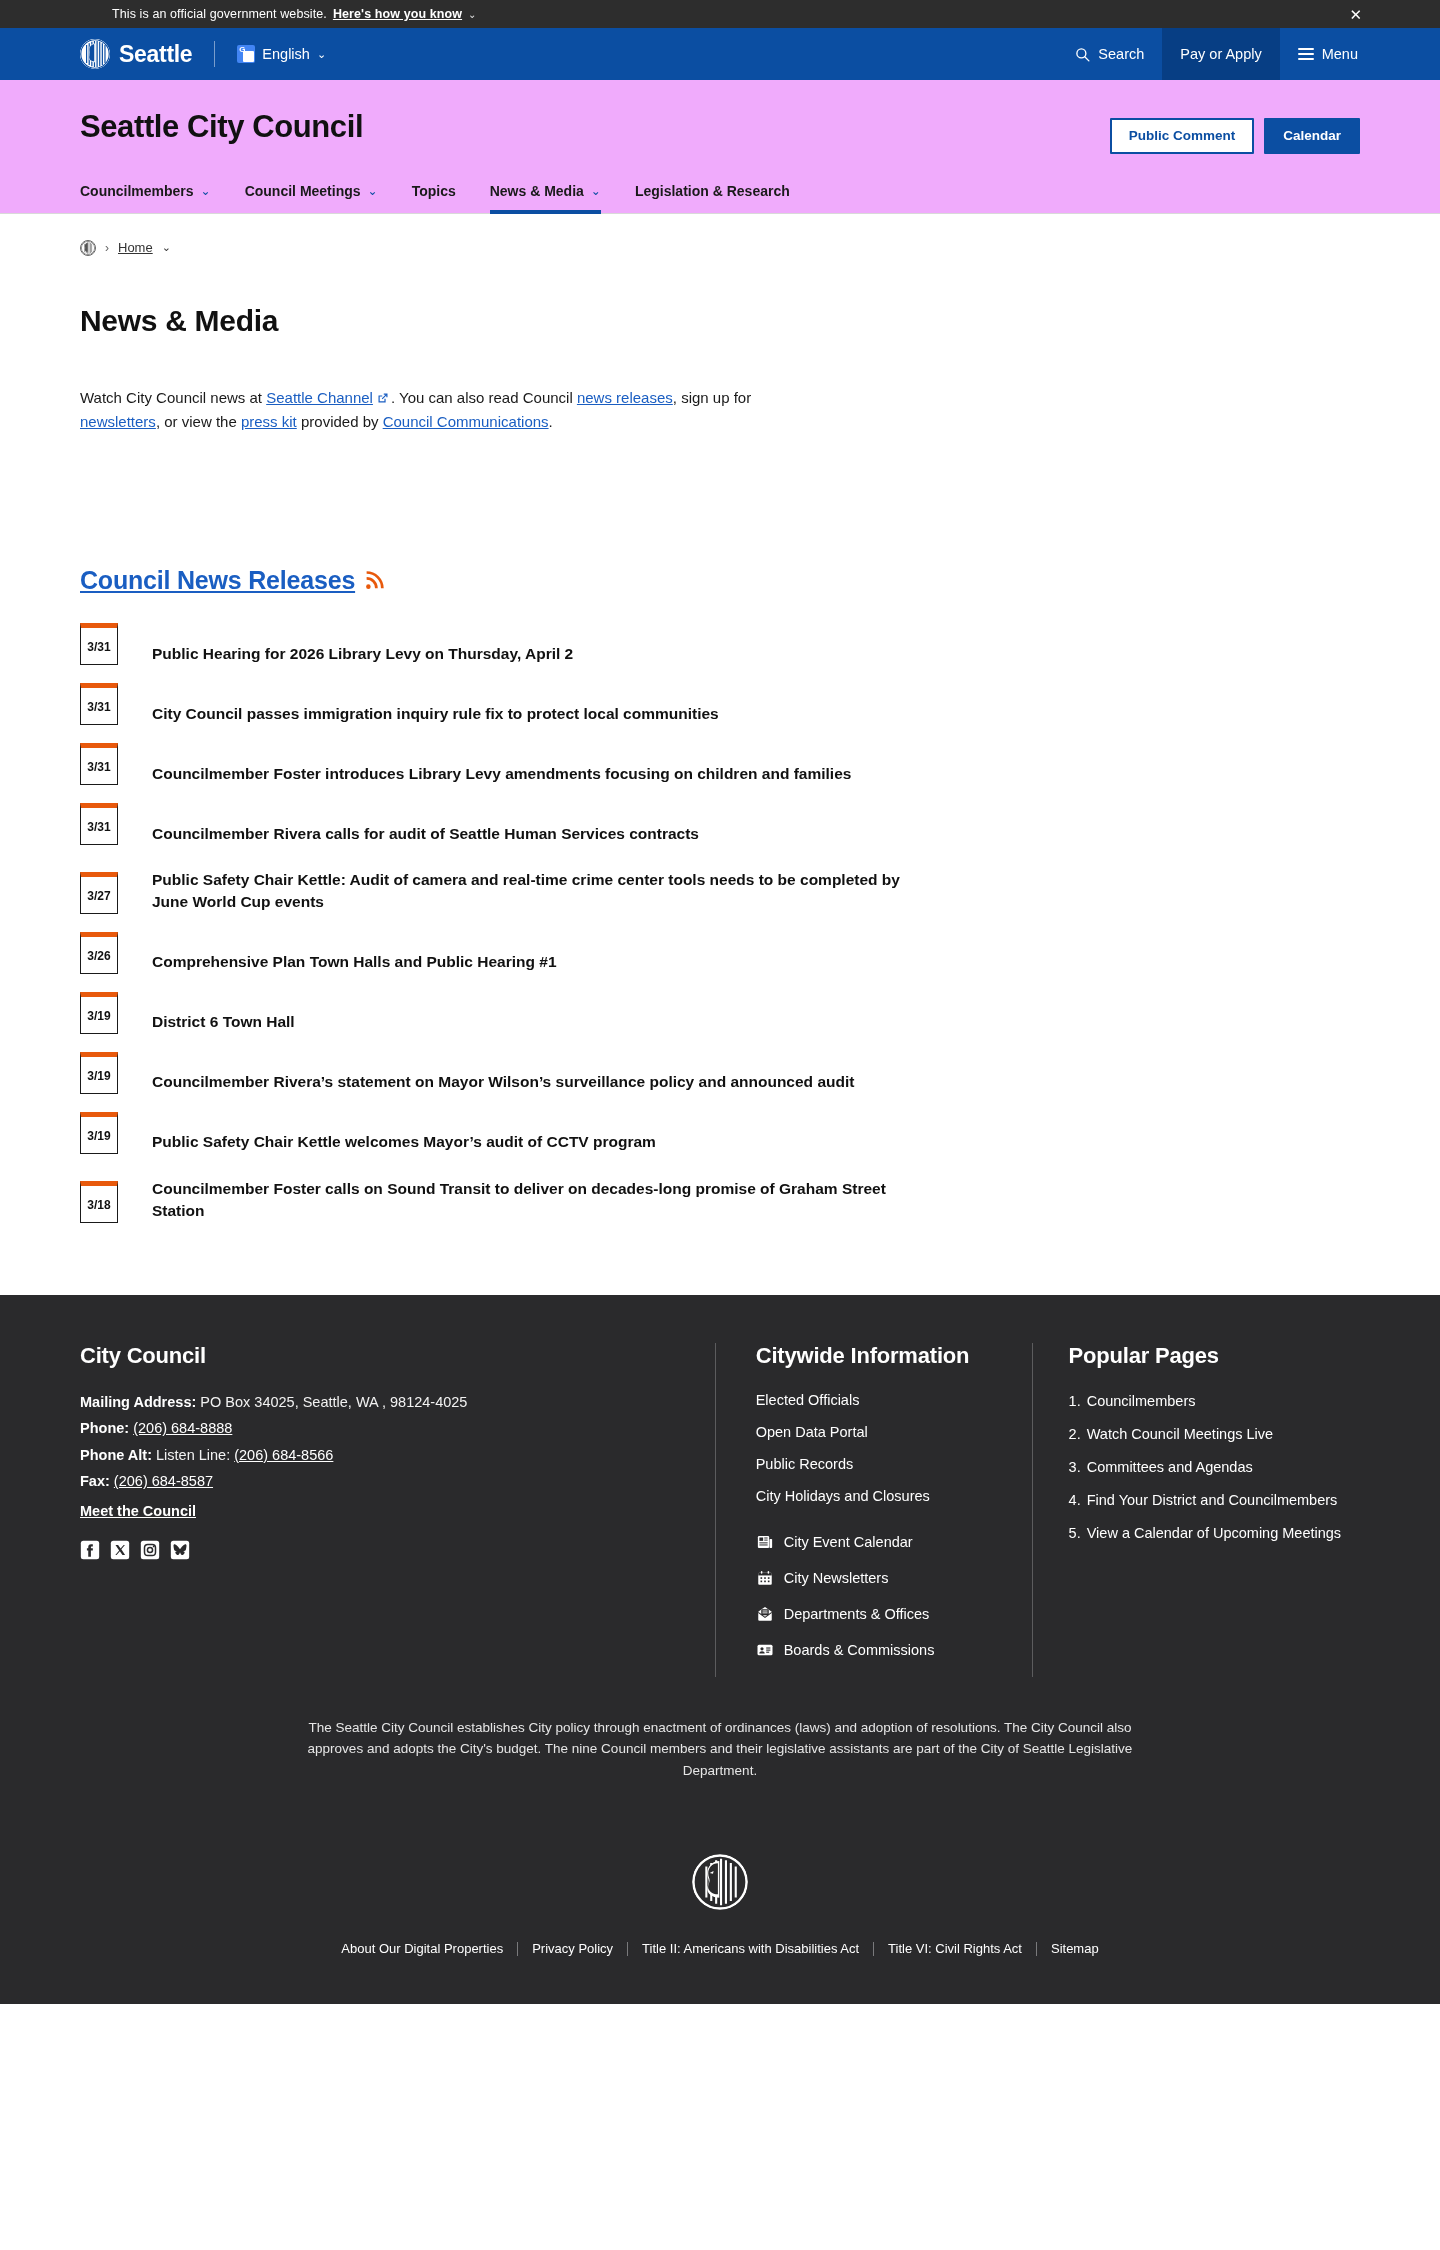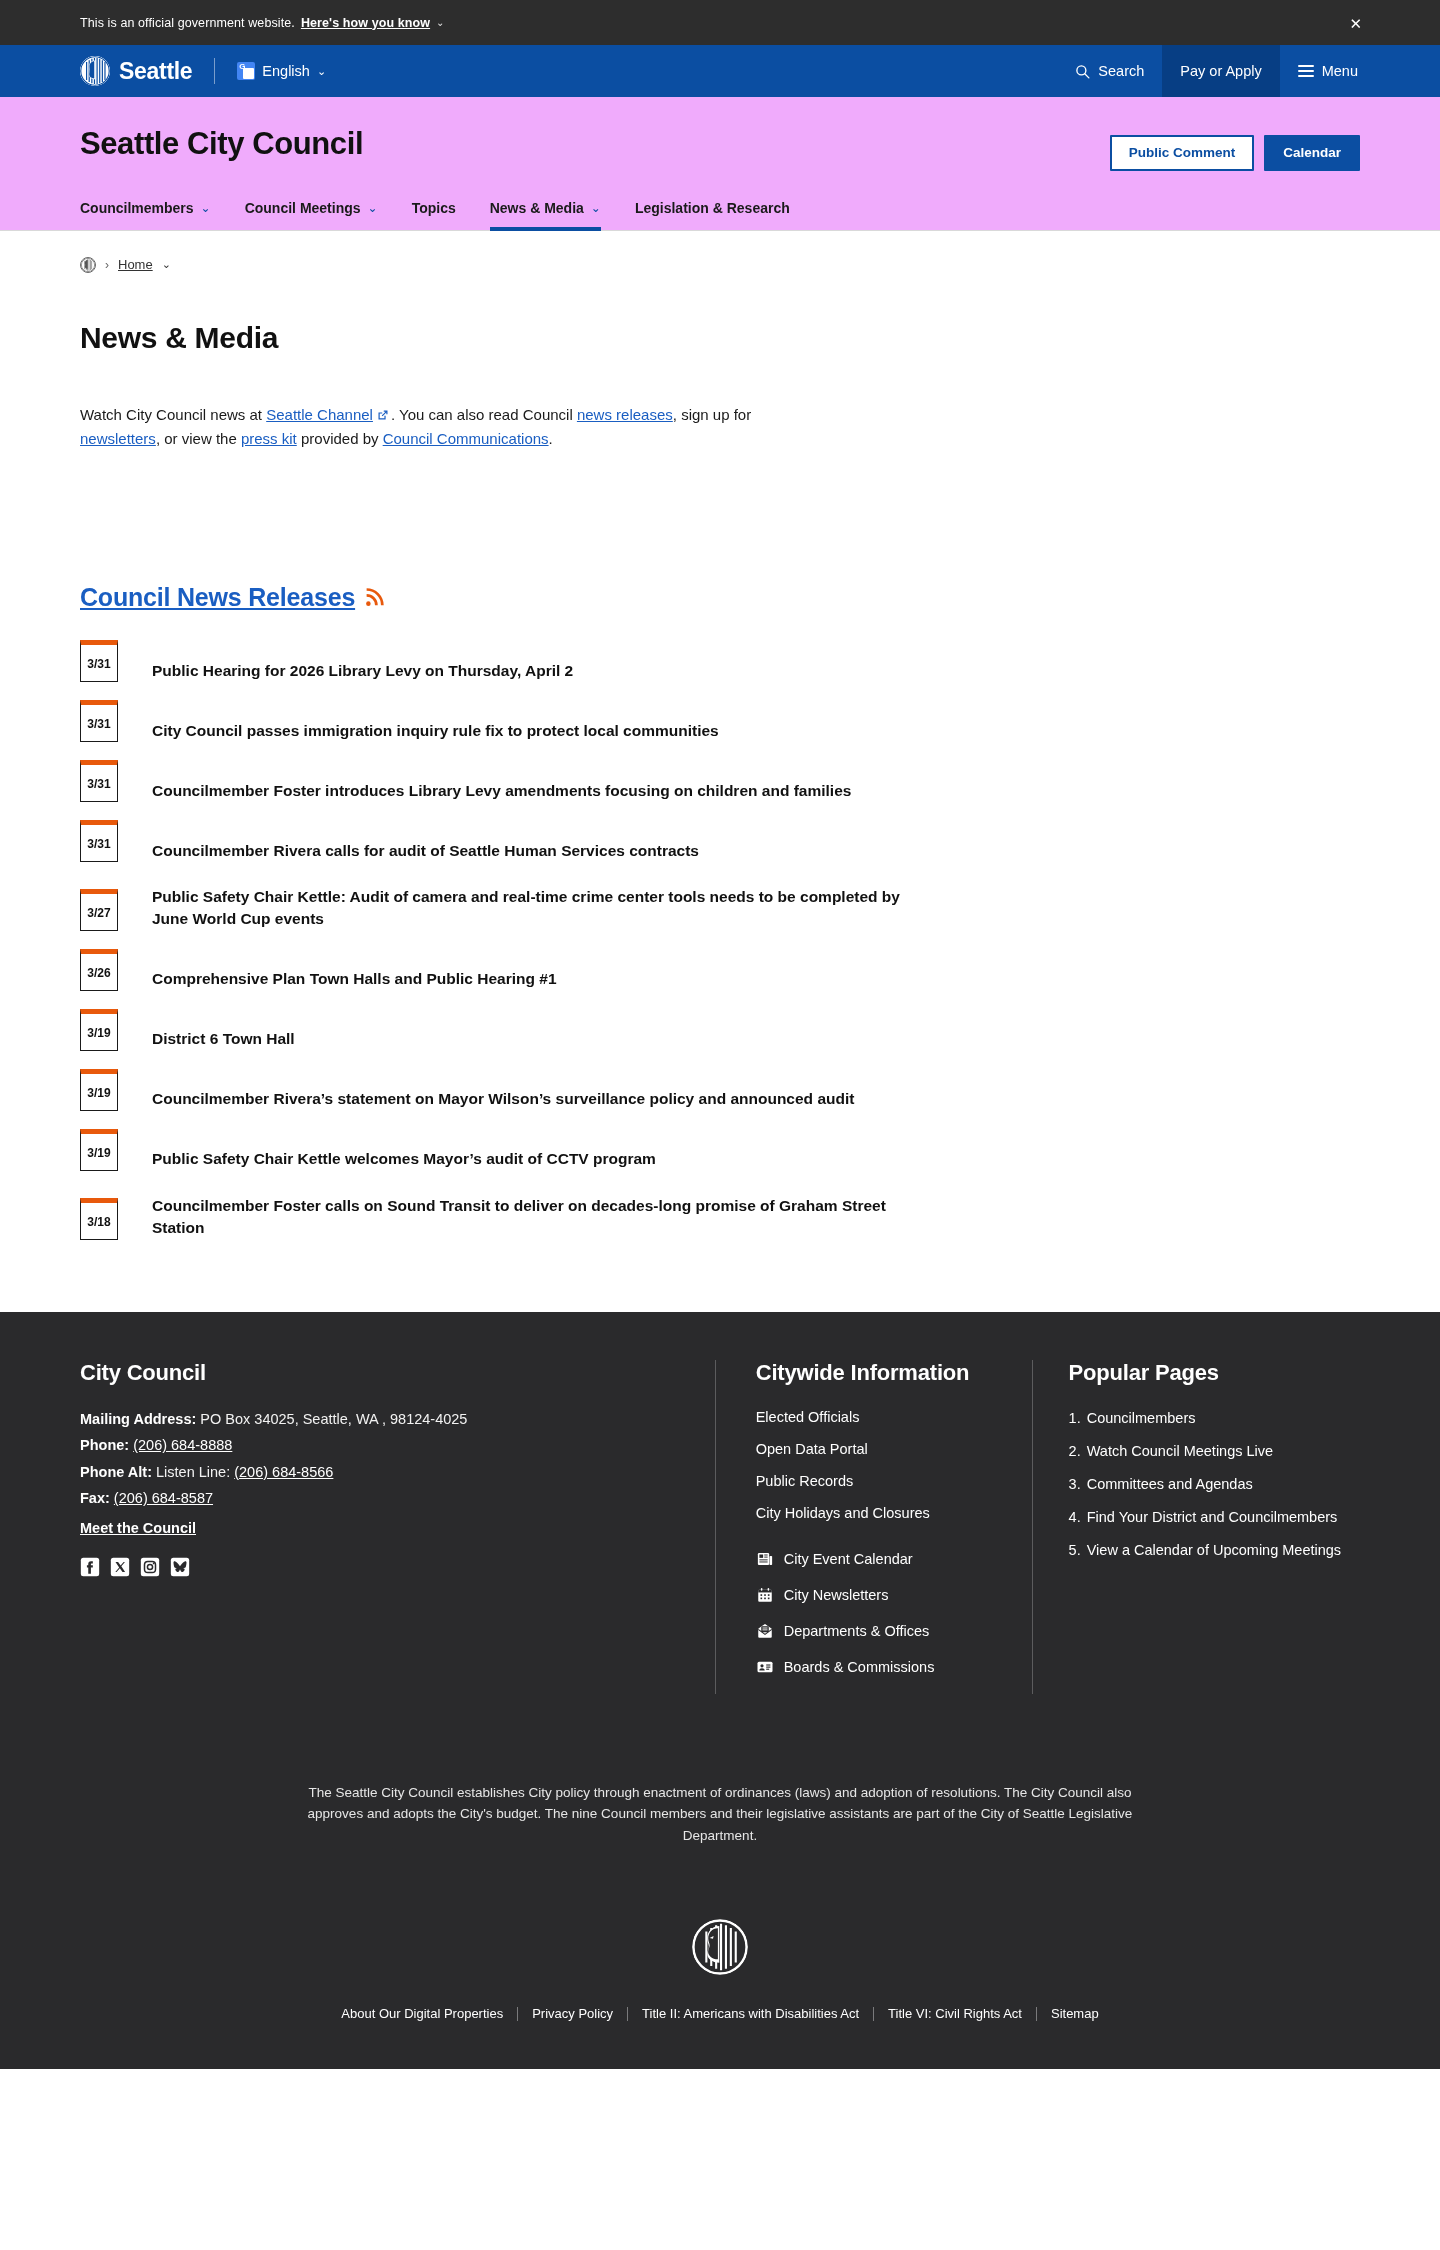--- a/index.html
+++ b/index.html
@@ -9,25 +9,26 @@
     background: #ffffff;
     color: #1a1a1a;
     -webkit-font-smoothing: antialiased;
   }
   .wrap { width: 1440px; margin: 0 auto; }
 
   
   .gov-banner {
     background: #2d2d2d;
     color: #ffffff;
-    height: 45px;
+    height: 28px;
     display: flex;
     align-items: center;
     position: relative;
     font-size: 12.5px;
+    padding-left: 32px;
   }
   .gov-banner-inner {
     padding-left: 80px;
     display: flex;
     align-items: center;
     gap: 6px;
     letter-spacing: .1px;
   }
   .gov-banner .howlink {
     color: #ffffff;
@@ -321,21 +322,21 @@
     cursor:pointer;
   }
   .pop-list li .num { flex:none; }
 
   .footer-desc {
     text-align:center;
     font-size: 13.5px;
     line-height: 1.6;
     color:#e6e6e6;
     max-width: 860px;
-    margin: 88px auto 0 auto;
+    margin: 40px auto 0 auto;
   }
   .footer-seal-wrap { display:flex; justify-content:center; margin-top: 72px; }
   .footer-seal {
     width: 56px; height: 56px; border-radius:50%;
     background: #2a2a2c;
     overflow:hidden;
     display:grid; place-items:center;
   }
   .footer-seal svg { width:56px; height:56px; display:block; }
   .footer-links {

